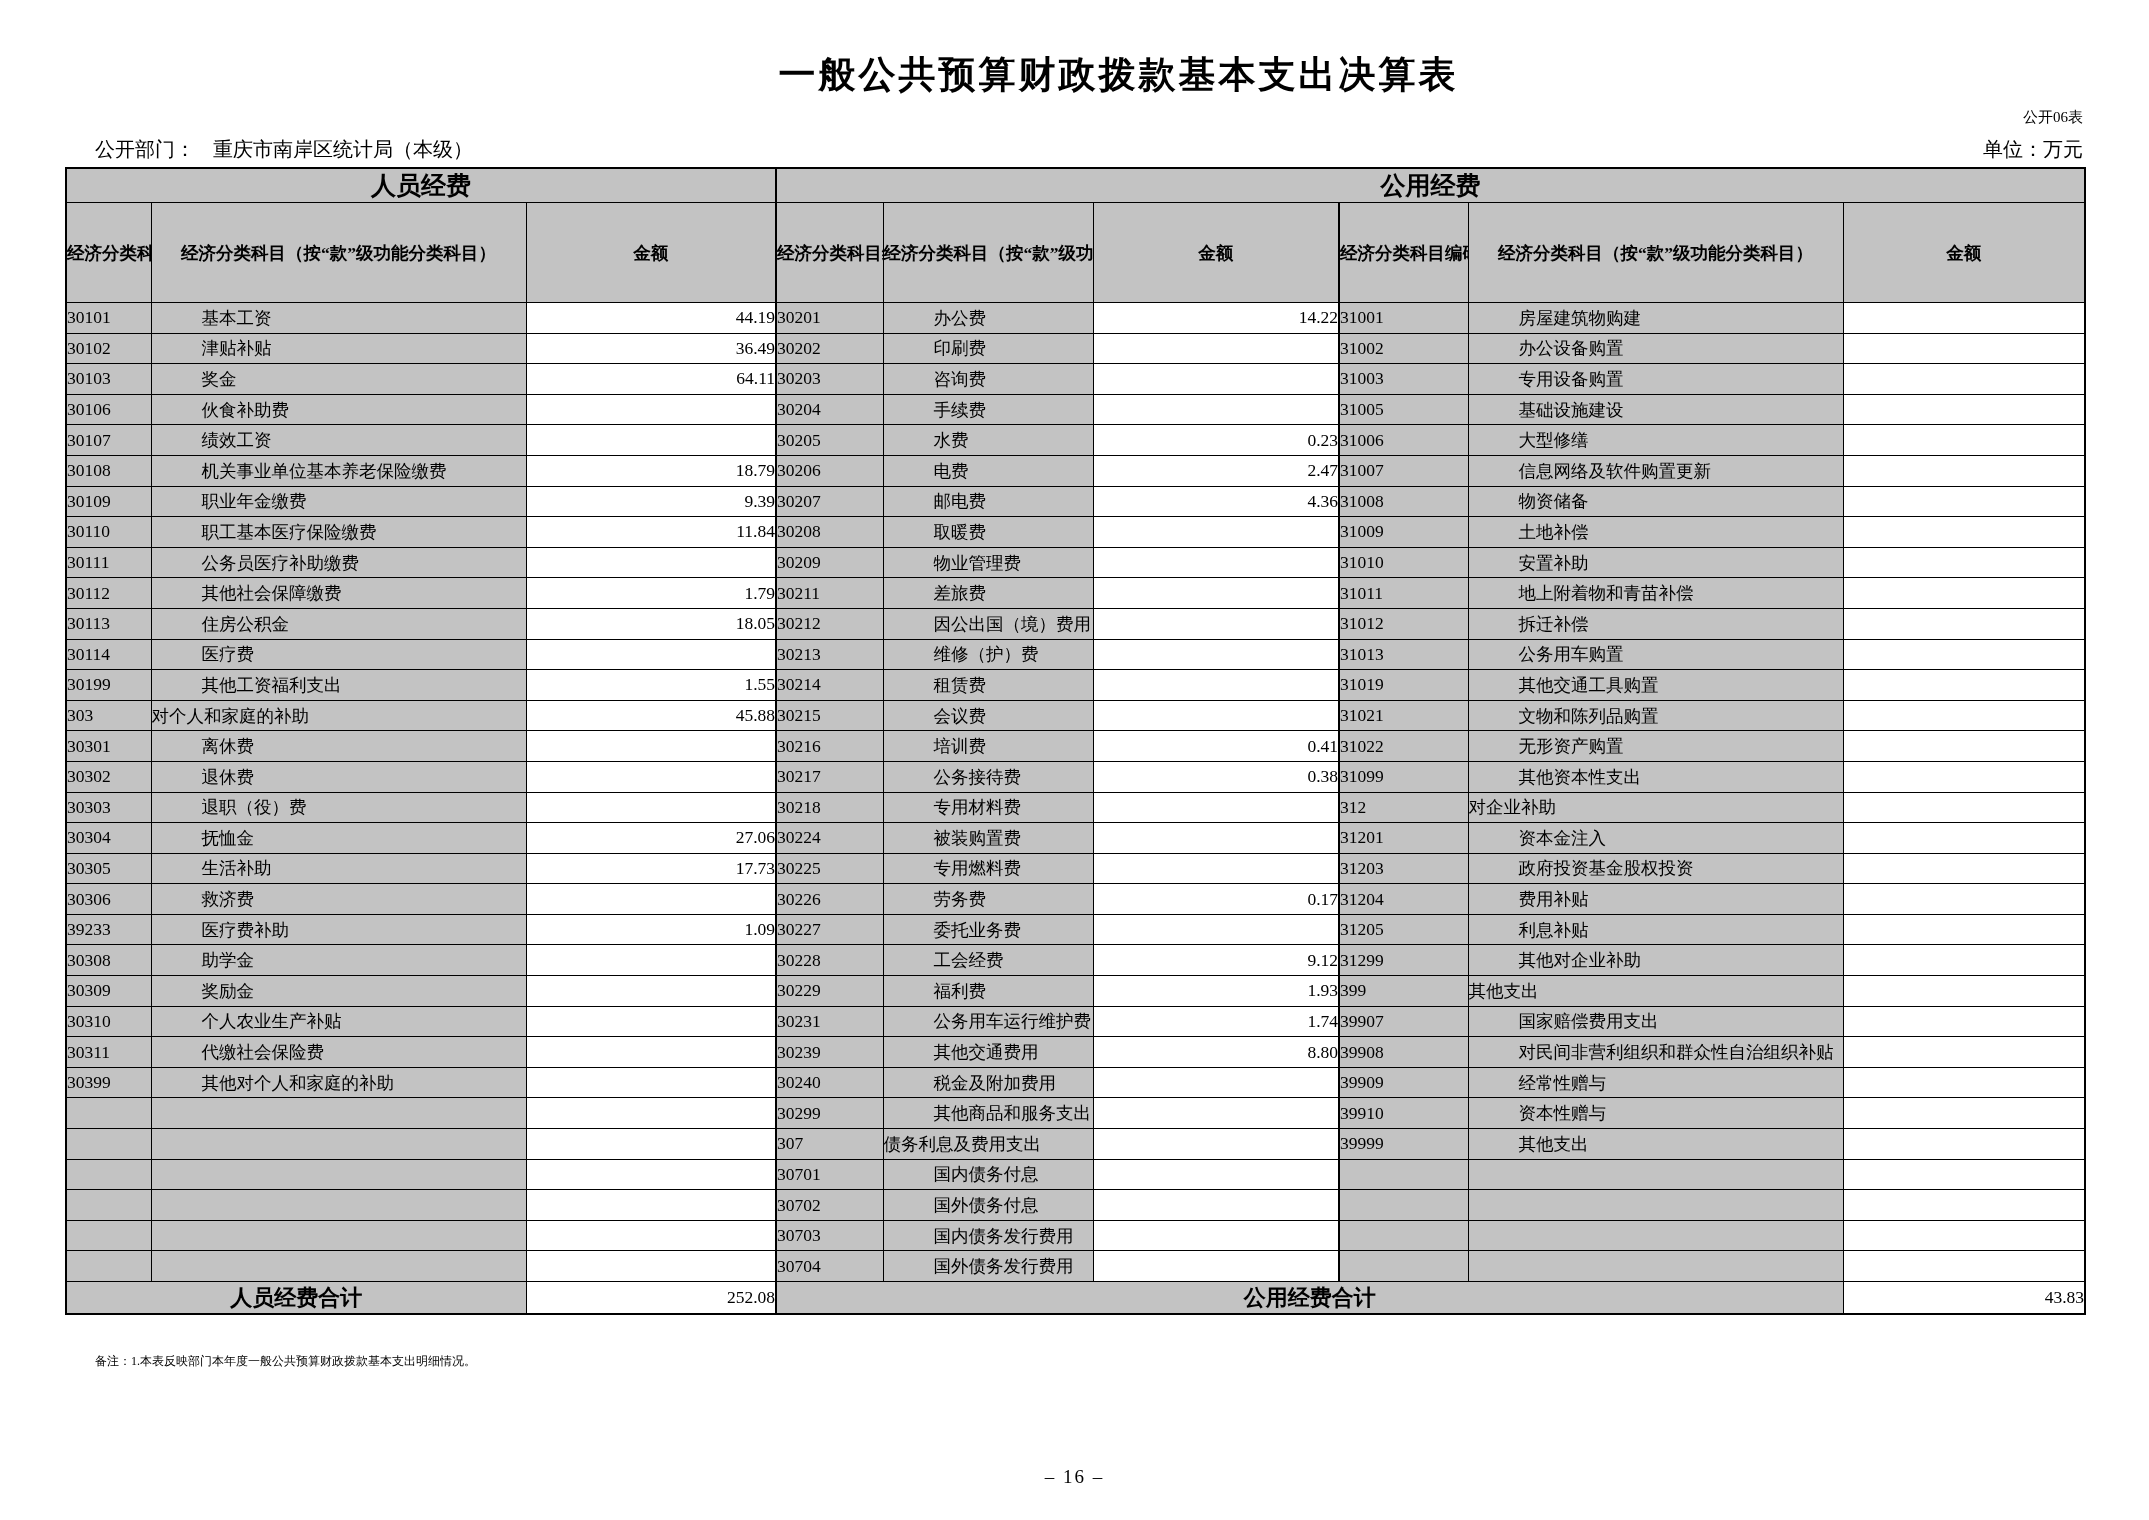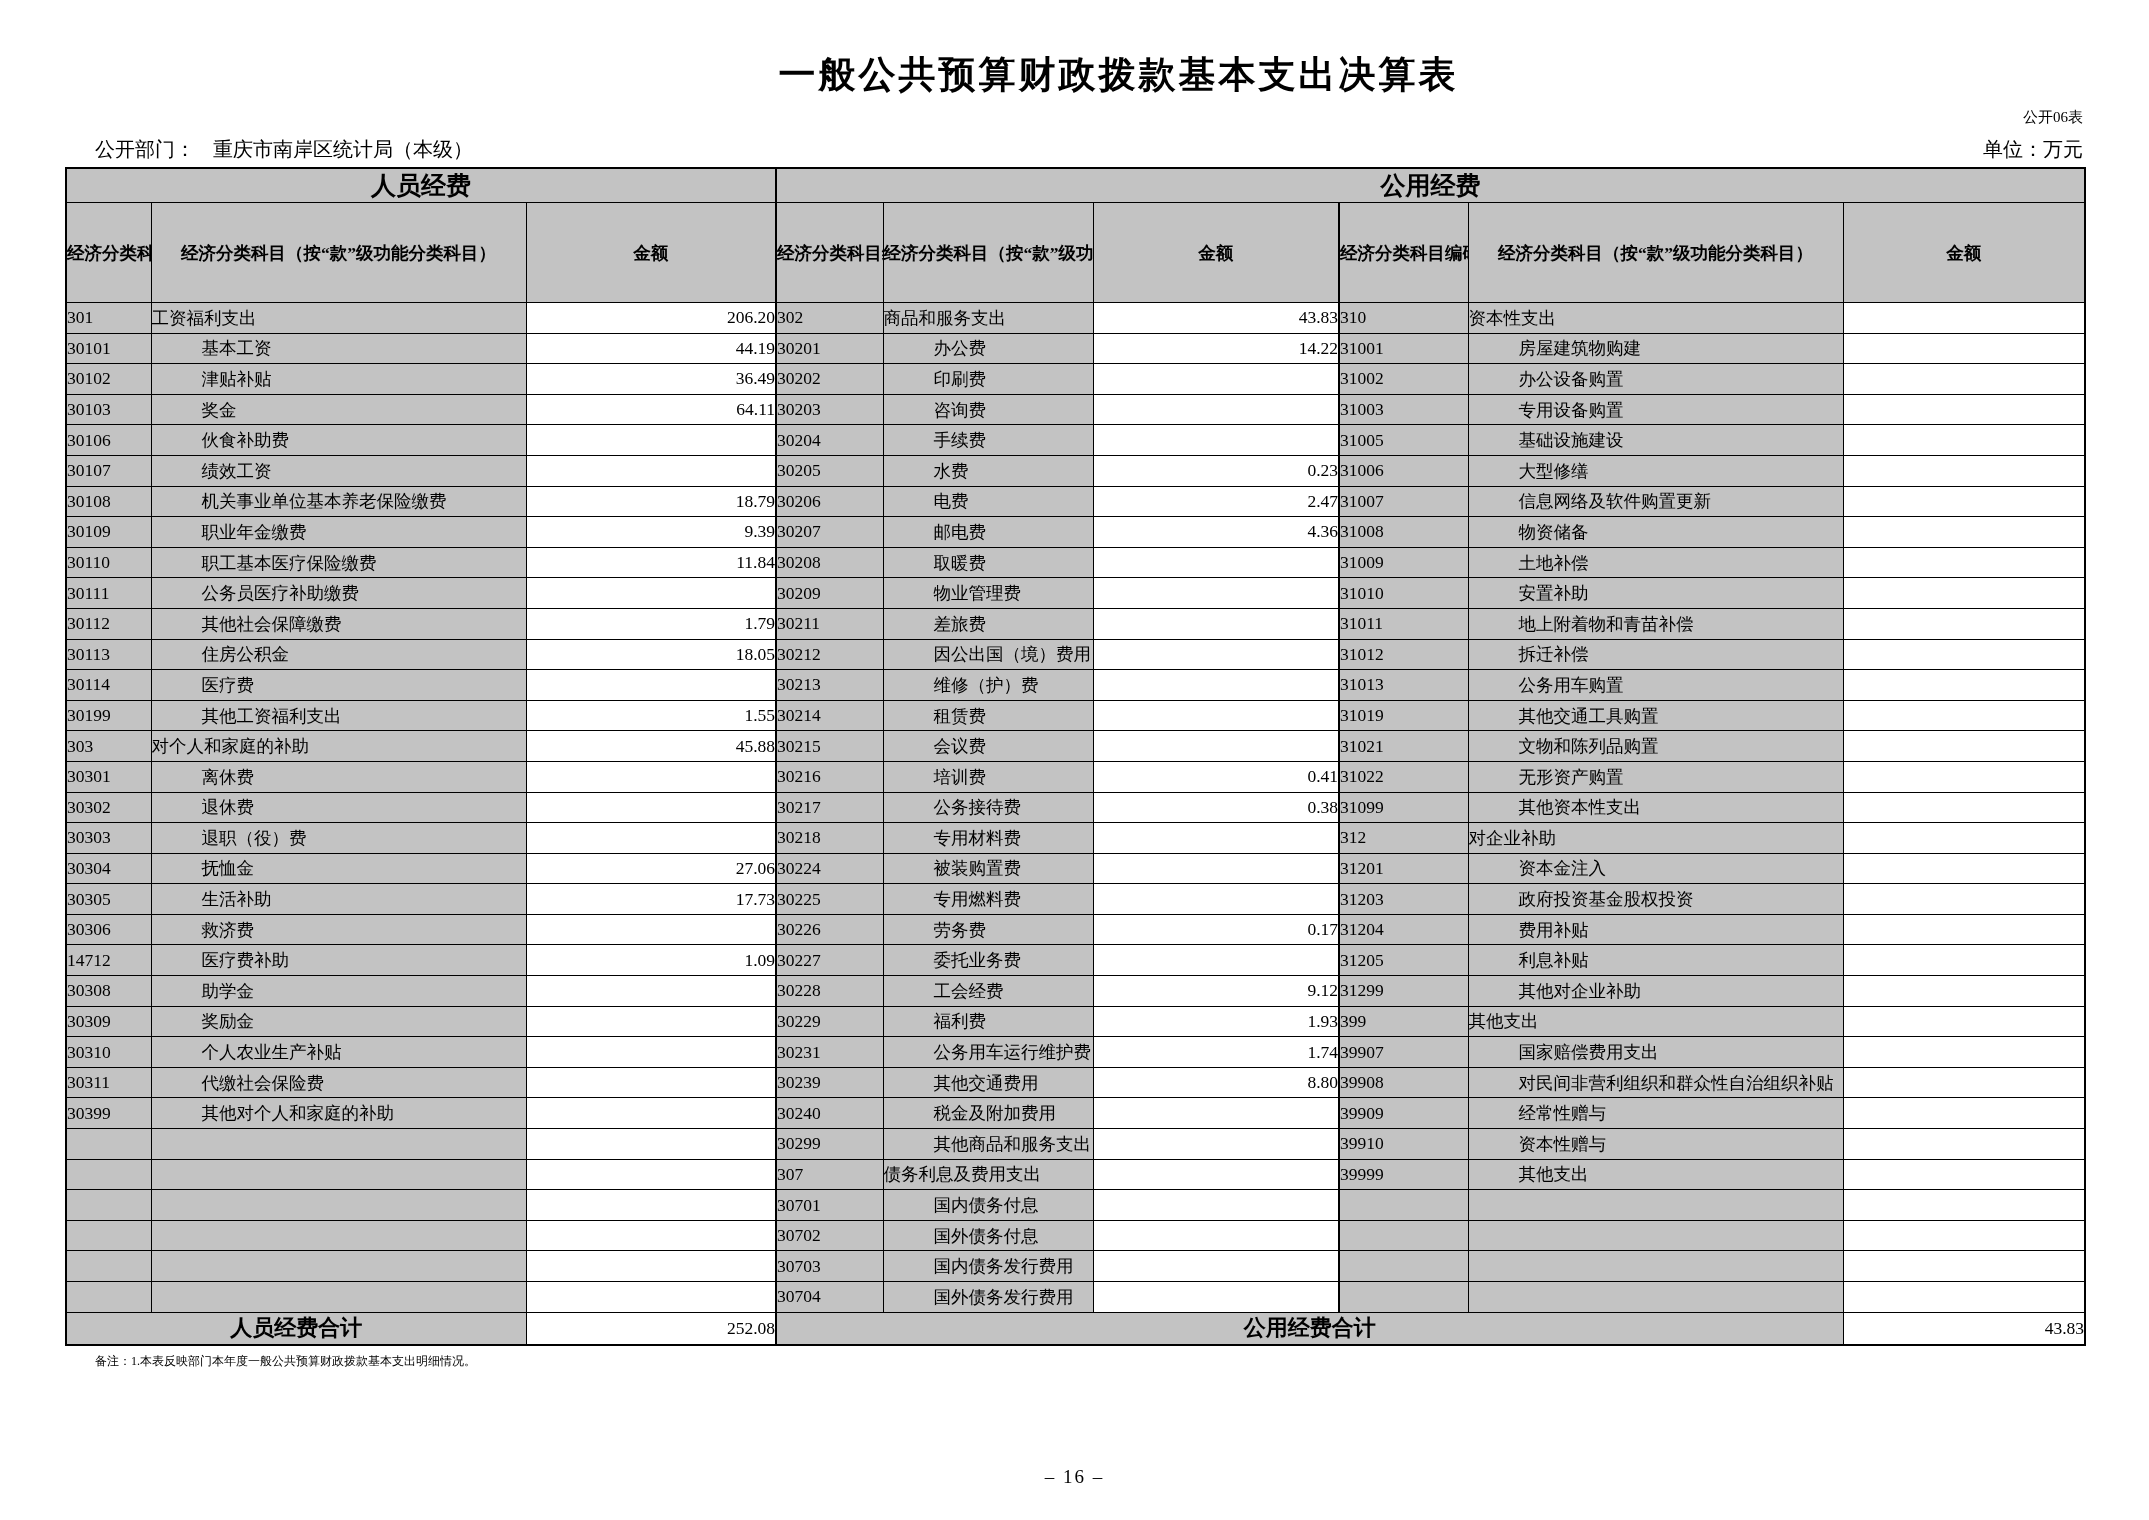--- a/index.html
+++ b/index.html
@@ -92,31 +92,20 @@
         <th class="sec-start">经济分类科目编码</th>
         <th>经济分类科目（按“款”级功能分类科目）</th>
         <th>金额</th>
         <th class="sec-start">经济分类科目编码</th>
         <th>经济分类科目（按“款”级功能分类科目）</th>
         <th>金额</th>
       </tr>
     </thead>
     <tbody>
         <tr class="data-row">
-          <td class="code-cell gray">301</td>
-          <td class="name-cell gray">工资福利支出</td>
-          <td class="amount-cell">206.20</td>
-          <td class="code-cell gray sec-start">302</td>
-          <td class="name-cell gray">商品和服务支出</td>
-          <td class="amount-cell">43.83</td>
-          <td class="code-cell gray sec-start">310</td>
-          <td class="name-cell gray">资本性支出</td>
-          <td class="amount-cell"></td>
-        </tr>
-        <tr class="data-row">
           <td class="code-cell gray">30101</td>
           <td class="name-cell gray indent">基本工资</td>
           <td class="amount-cell">44.19</td>
           <td class="code-cell gray sec-start">30201</td>
           <td class="name-cell gray indent">办公费</td>
           <td class="amount-cell">14.22</td>
           <td class="code-cell gray sec-start">31001</td>
           <td class="name-cell gray indent">房屋建筑物购建</td>
           <td class="amount-cell"></td>
         </tr>
@@ -323,21 +312,21 @@
           <td class="name-cell gray indent">救济费</td>
           <td class="amount-cell"></td>
           <td class="code-cell gray sec-start">30226</td>
           <td class="name-cell gray indent">劳务费</td>
           <td class="amount-cell">0.17</td>
           <td class="code-cell gray sec-start">31204</td>
           <td class="name-cell gray indent">费用补贴</td>
           <td class="amount-cell"></td>
         </tr>
         <tr class="data-row">
-          <td class="code-cell gray">14712</td>
+          <td class="code-cell gray">39233</td>
           <td class="name-cell gray indent">医疗费补助</td>
           <td class="amount-cell">1.09</td>
           <td class="code-cell gray sec-start">30227</td>
           <td class="name-cell gray indent">委托业务费</td>
           <td class="amount-cell"></td>
           <td class="code-cell gray sec-start">31205</td>
           <td class="name-cell gray indent">利息补贴</td>
           <td class="amount-cell"></td>
         </tr>
         <tr class="data-row">

